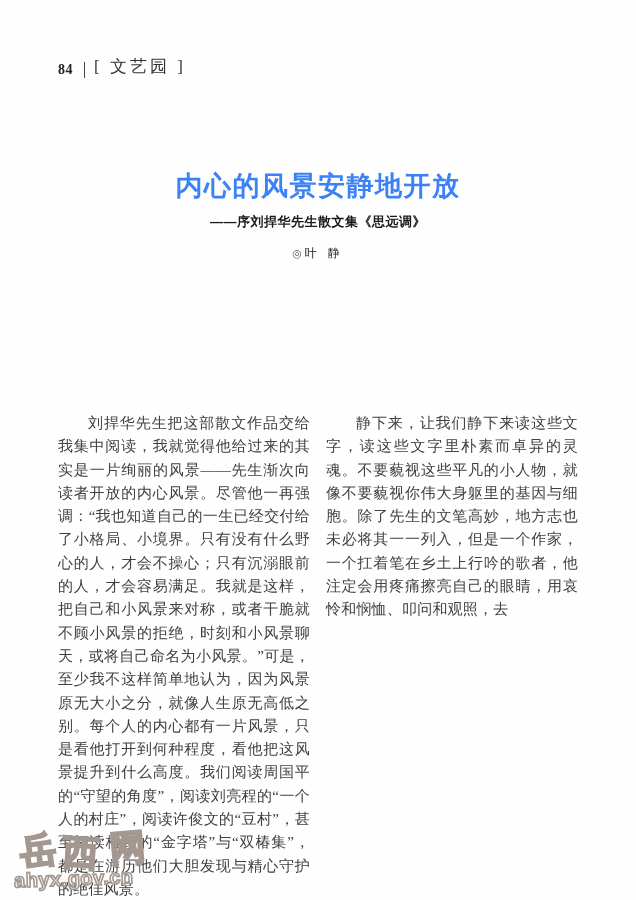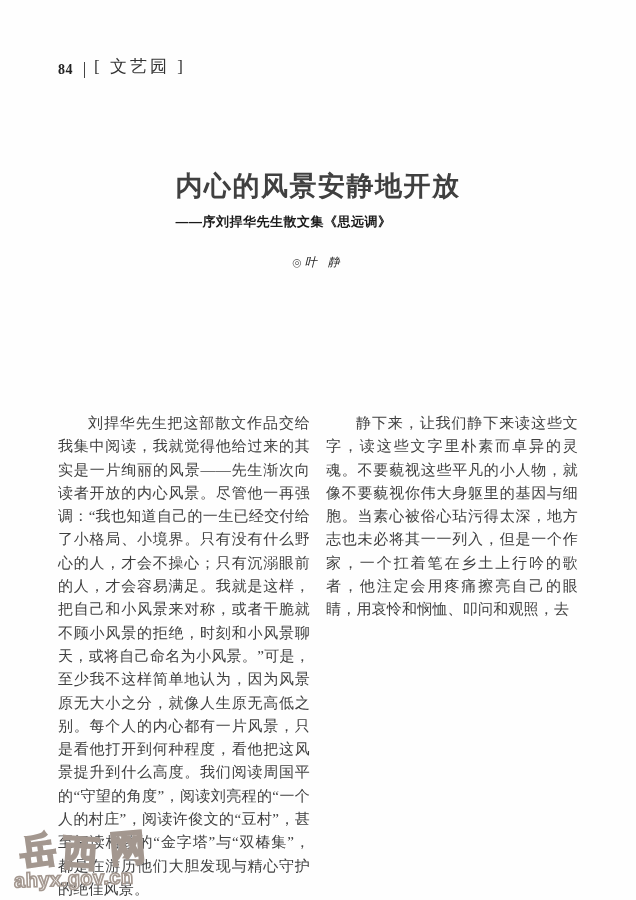--- a/index.html
+++ b/index.html
@@ -28,32 +28,32 @@
   .section-label {
     font-size: 17px; color: #333; letter-spacing: 3px;
   }
 
   
   .title-block {
     position: absolute; top: 172px; left: 0; right: 0; text-align: center;
   }
   .title-inner { display: inline-block; text-align: center; }
   .article-title {
-    margin: 0; font-size: 27px; font-weight: bold; color: #404040;
+    margin: 0; font-size: 27px; font-weight: bold; color: #3b82f6;
     letter-spacing: 1.5px; line-height: 1.1;
     font-family: "Liberation Serif", "DejaVu Serif", serif;
   }
   .article-subtitle {
-    margin-top: 11px; text-align: left;
+    margin-top: 11px; text-align: center;
     font-size: 13px; font-weight: bold; color: #1a1a1a;
     letter-spacing: 0.5px;
     font-family: "Liberation Sans", "DejaVu Sans", sans-serif;
   }
   .author-line {
-    margin-top: 23px; font-size: 12px; color: #222; letter-spacing: 4px; font-style: italic;
+    margin-top: 14px; font-size: 12px; color: #222; letter-spacing: 4px;
   }
   .author-marker { font-size: 11px; letter-spacing: 0; margin-right: 3px; color: #555; }
 
   
   .columns {
     position: absolute; top: 412px; left: 58px; right: 58px;
     display: flex; gap: 16px;
   }
   .column {
     flex: 1 1 0; min-width: 0;
@@ -110,21 +110,21 @@
     <div class="author-line">
       <span class="author-marker">◎</span><span>叶 静</span>
     </div>
   </div>
 
   <main class="columns">
     <div class="column column-left">
       <p class="indent">刘捍华先生把这部散文作品交给我集中阅读，我就觉得他给过来的其实是一片绚丽的风景——先生渐次向读者开放的内心风景。尽管他一再强调：“我也知道自己的一生已经交付给了小格局、小境界。只有没有什么野心的人，才会不操心；只有沉溺眼前的人，才会容易满足。我就是这样，把自己和小风景来对称，或者干脆就不顾小风景的拒绝，时刻和小风景聊天，或将自己命名为小风景。”可是，至少我不这样简单地认为，因为风景原无大小之分，就像人生原无高低之别。每个人的内心都有一片风景，只是看他打开到何种程度，看他把这风景提升到什么高度。我们阅读周国平的“守望的角度”，阅读刘亮程的“一个人的村庄”，阅读许俊文的“豆村”，甚至阅读格致的“金字塔”与“双椿集”，都是在游历他们大胆发现与精心守护的绝佳风景。</p>
     </div>
     <div class="column column-right">
-      <p class="indent">静下来，让我们静下来读这些文字，读这些文字里朴素而卓异的灵魂。不要藐视这些平凡的小人物，就像不要藐视你伟大身躯里的基因与细胞。当素心被俗心玷污得太深，地方志也未必将其一一列入，但是一个作家，一个扛着笔在乡土上行吟的歌者，他注定会用疼痛擦亮自己的眼睛，用哀怜和悯恤、叩问和观照，去</p>
+      <p class="indent">静下来，让我们静下来读这些文字，读这些文字里朴素而卓异的灵魂。不要藐视这些平凡的小人物，就像不要藐视你伟大身躯里的基因与细胞。除了先生的文笔高妙，地方志也未必将其一一列入，但是一个作家，一个扛着笔在乡土上行吟的歌者，他注定会用疼痛擦亮自己的眼睛，用哀怜和悯恤、叩问和观照，去</p>
     </div>
   </main>
 
   <div class="watermark">
     <div class="wm-name">
       <span class="wm-char wm-c0">岳</span>
       <span class="wm-char wm-c1">西</span>
       <span class="wm-char wm-c2">网</span>
     </div>
     <div class="wm-url">ahyx.gov.cn</div>

